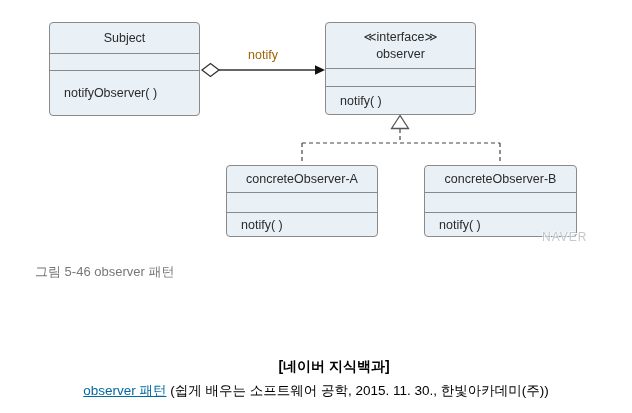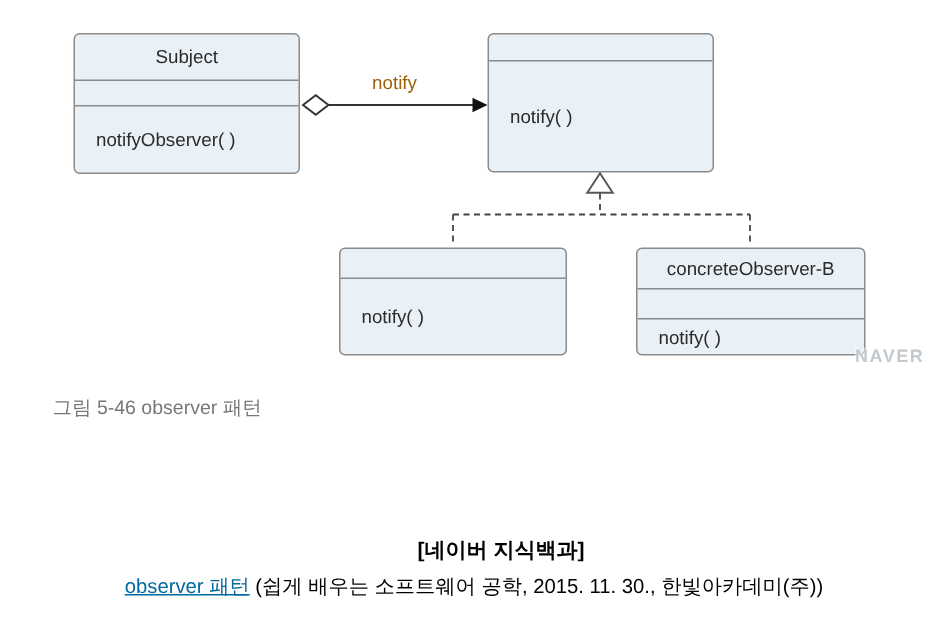--- a/index.html
+++ b/index.html
@@ -44,22 +44,22 @@
   #box-concrete-b { left: 424px; top: 165px; width: 153px; height: 72px; }
   #box-concrete-a .uml-title, #box-concrete-b .uml-title { height: 26px; }
   #box-concrete-a .uml-attrs, #box-concrete-b .uml-attrs { height: 19px; }
 
   .assoc-label {
     position: absolute; left: 232px; top: 48px; width: 62px;
     text-align: center; font-size: 12.5px; color: #a16207;
   }
 
   .watermark {
-    position: absolute; left: 570px; top: 230px;
-    font-size: 12px; font-weight: bold; letter-spacing: 1px;
+    position: absolute; left: 542px; top: 230px;
+    font-size: 12px; font-weight: normal; letter-spacing: 1px;
     color: rgba(185, 192, 198, 0.85);
     text-shadow: 1px 1px 0 rgba(255,255,255,0.9), -1px -1px 0 rgba(255,255,255,0.5);
   }
 
   .figure-caption {
     position: absolute; left: 35px; top: 263px;
     font-size: 13px; color: #777777;
   }
 
   .footer-source {
@@ -93,25 +93,30 @@
     <path d="M400 129 L400 143 M302 143 L500 143 M302 143 L302 164 M500 143 L500 164" fill="none" stroke="#444444" stroke-width="1.2" stroke-dasharray="4 3"></path>
   </svg>
 
   <div class="uml-box" id="box-subject">
     <div class="uml-title">Subject</div>
     <div class="uml-attrs"></div>
     <div class="uml-methods">notifyObserver( )</div>
   </div>
 
   <div class="uml-box" id="box-observer">
+    <div class="uml-title">
+      <div>≪interface≫</div>
+      <div>observer</div>
+    </div>
     <div class="uml-attrs"></div>
     <div class="uml-methods">notify( )</div>
   </div>
 
   <div class="uml-box" id="box-concrete-a">
+    <div class="uml-title">concreteObserver-A</div>
     <div class="uml-attrs"></div>
     <div class="uml-methods">notify( )</div>
   </div>
 
   <div class="uml-box" id="box-concrete-b">
     <div class="uml-title">concreteObserver-B</div>
     <div class="uml-attrs"></div>
     <div class="uml-methods">notify( )</div>
   </div>
 

